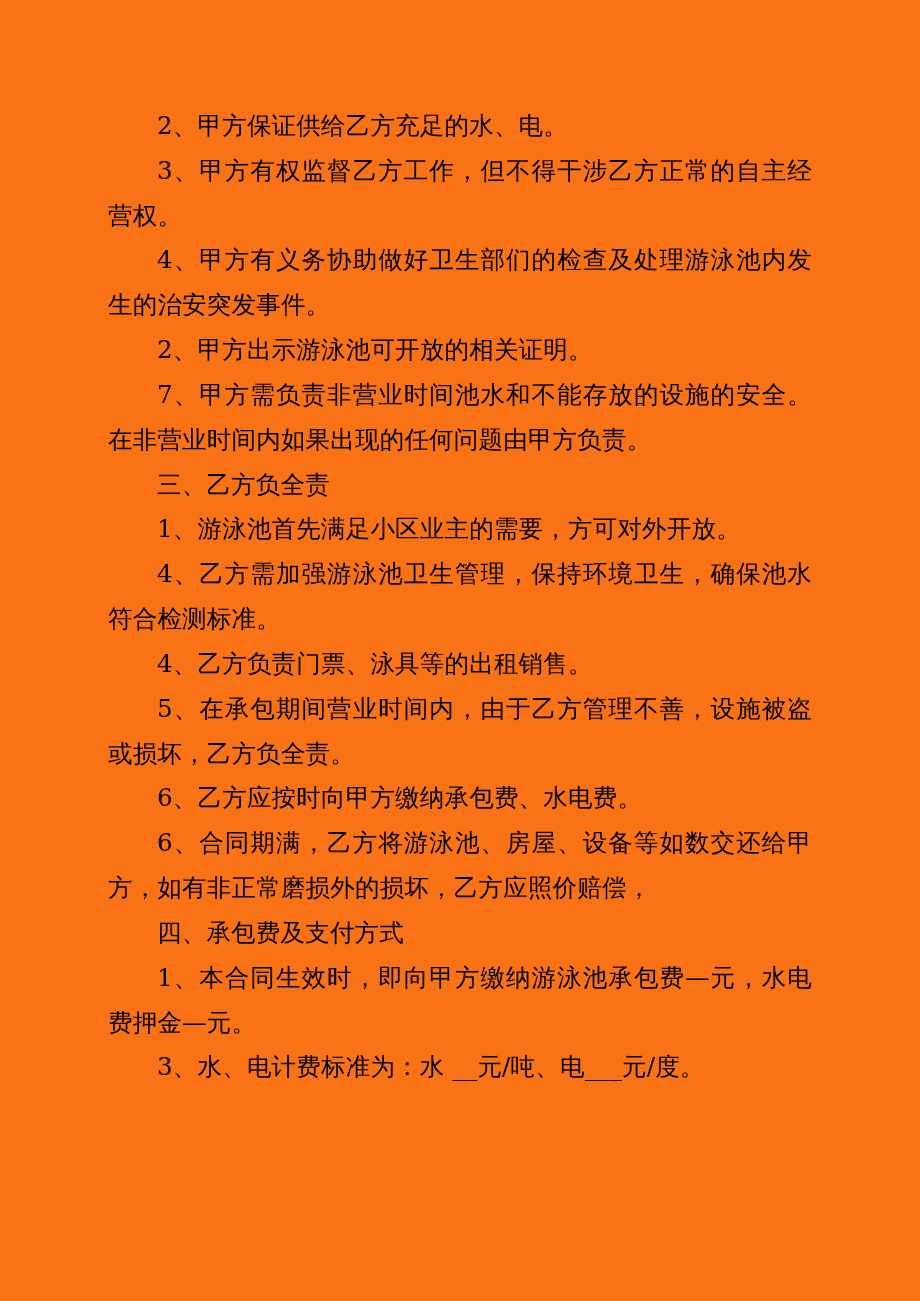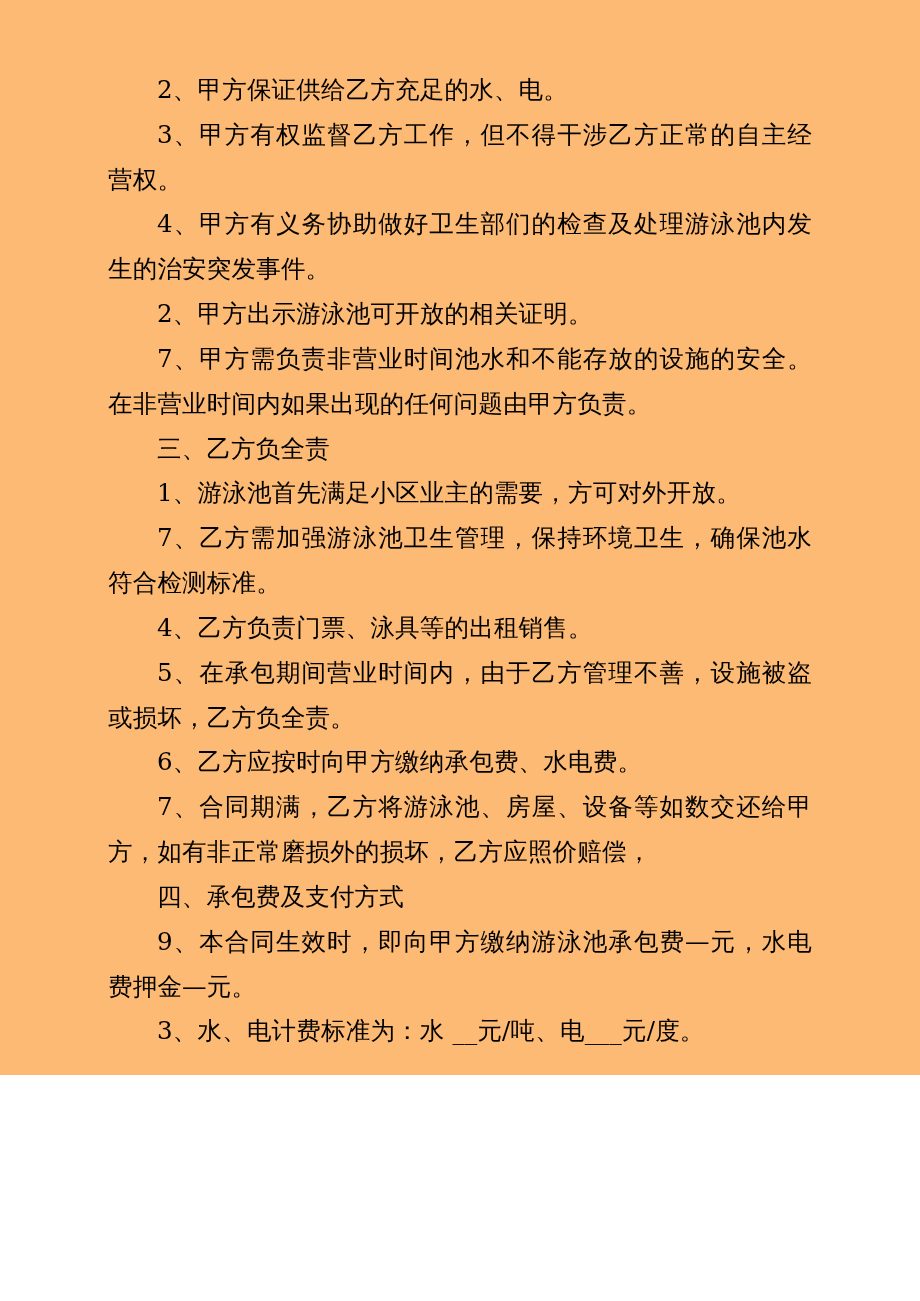--- a/index.html
+++ b/index.html
@@ -11,23 +11,23 @@
   body {
     width: 920px;
     height: 1301px;
     font-family: "DejaVu Serif", "Liberation Serif", serif;
     color: #000000;
     overflow: hidden;
   }
   .page {
     box-sizing: border-box;
     width: 920px;
-    height: 1075px;
-    padding: 68px 108px 60px 108px;
-    background: #fdba74;
+    height: 1301px;
+    padding: 104px 108px 60px 108px;
+    background: #f97316;
   }
   .doc-body {
     font-size: 24.5px;
     line-height: 1.83;
     text-align: justify;
     text-justify: inter-ideograph;
     letter-spacing: 0.2px;
   }
   .para {
     margin: 0;
@@ -43,22 +43,22 @@
 
 <div class="page">
   <div class="doc-body">
     <p class="para first">2、甲方保证供给乙方充足的水、电。</p>
     <p class="para">3、甲方有权监督乙方工作，但不得干涉乙方正常的自主经营权。</p>
     <p class="para">4、甲方有义务协助做好卫生部们的检查及处理游泳池内发生的治安突发事件。</p>
     <p class="para">2、甲方出示游泳池可开放的相关证明。</p>
     <p class="para">7、甲方需负责非营业时间池水和不能存放的设施的安全。在非营业时间内如果出现的任何问题由甲方负责。</p>
     <p class="para">三、乙方负全责</p>
     <p class="para">1、游泳池首先满足小区业主的需要，方可对外开放。</p>
-    <p class="para">7、乙方需加强游泳池卫生管理，保持环境卫生，确保池水符合检测标准。</p>
+    <p class="para">4、乙方需加强游泳池卫生管理，保持环境卫生，确保池水符合检测标准。</p>
     <p class="para">4、乙方负责门票、泳具等的出租销售。</p>
     <p class="para">5、在承包期间营业时间内，由于乙方管理不善，设施被盗或损坏，乙方负全责。</p>
     <p class="para">6、乙方应按时向甲方缴纳承包费、水电费。</p>
-    <p class="para">7、合同期满，乙方将游泳池、房屋、设备等如数交还给甲方，如有非正常磨损外的损坏，乙方应照价赔偿，</p>
+    <p class="para">6、合同期满，乙方将游泳池、房屋、设备等如数交还给甲方，如有非正常磨损外的损坏，乙方应照价赔偿，</p>
     <p class="para">四、承包费及支付方式</p>
-    <p class="para">9、本合同生效时，即向甲方缴纳游泳池承包费—元，水电费押金—元。</p>
+    <p class="para">1、本合同生效时，即向甲方缴纳游泳池承包费—元，水电费押金—元。</p>
     <p class="para">3、水、电计费标准为：水 __元/吨、电___元/度。</p>
   </div>
 </div>
 
 </body></html>

